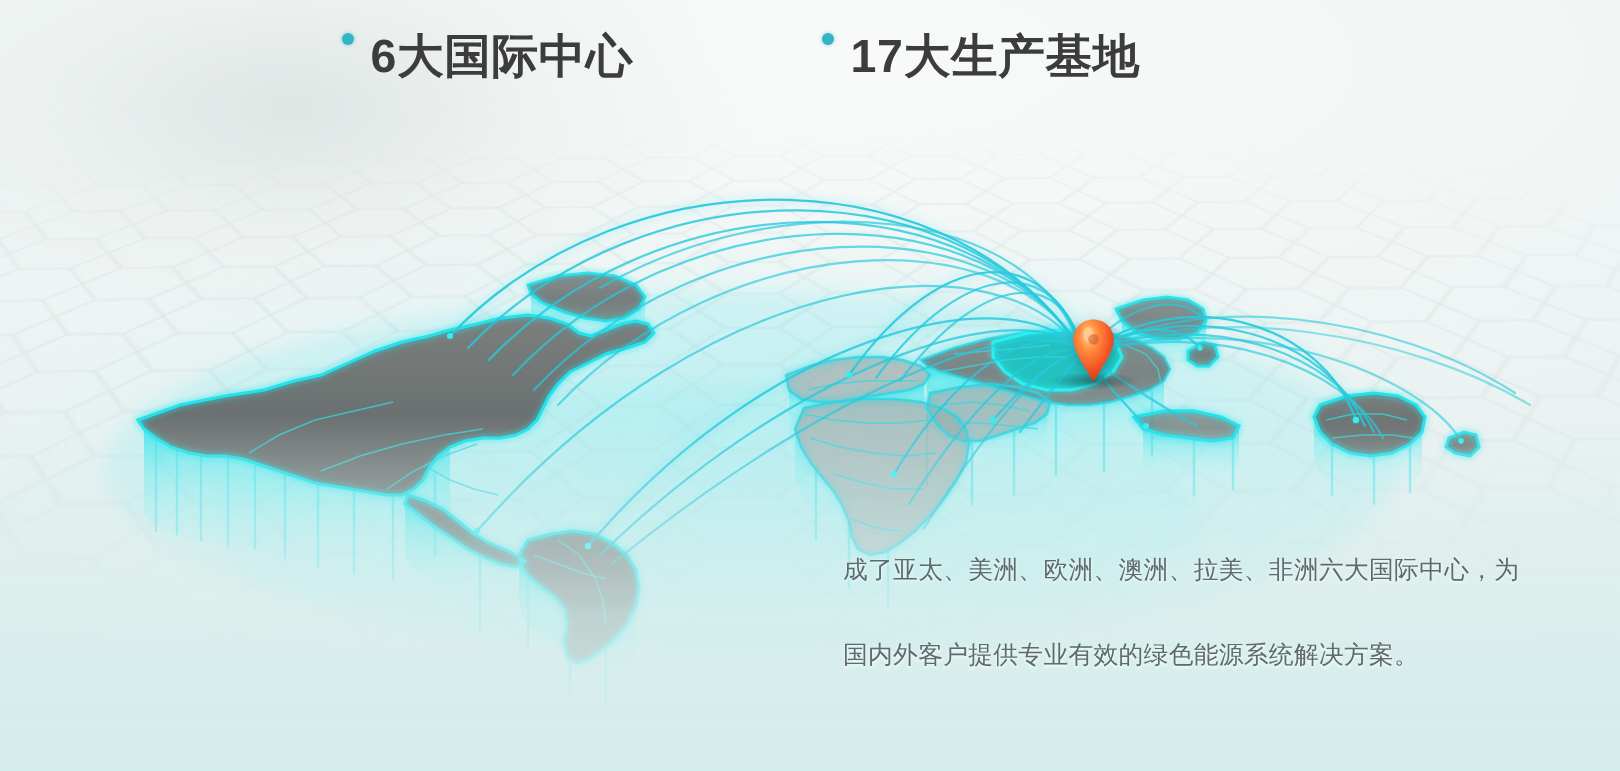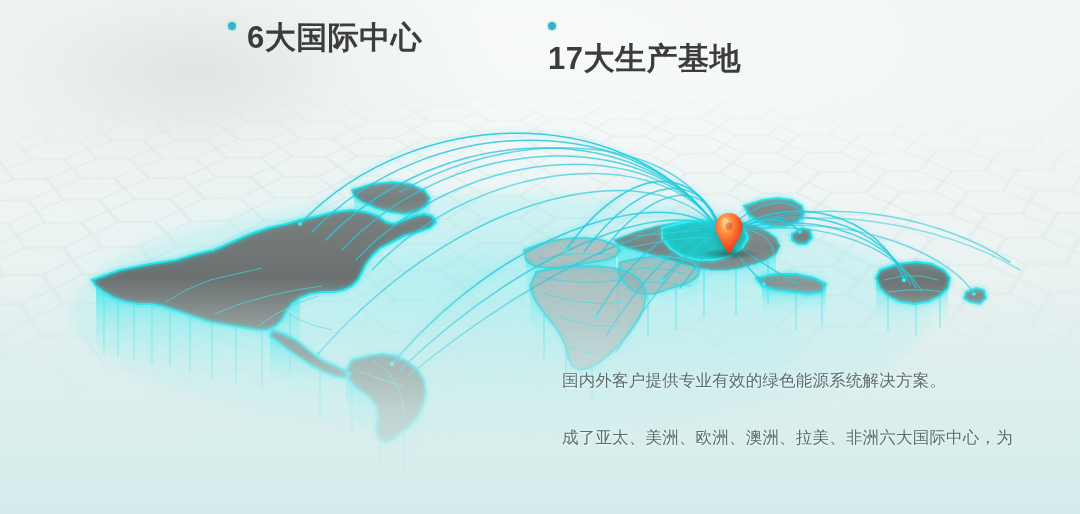--- a/index.html
+++ b/index.html
@@ -39,21 +39,21 @@
     transform-origin:50% 40%;
   }
   
   .headline-row{position:absolute;left:0;top:22px;width:100%;height:48px;}
   .headline{
     position:absolute;display:flex;align-items:flex-start;gap:11px;
     color:#3c3c3c;font-size:31px;font-weight:700;letter-spacing:.5px;
     white-space:nowrap;line-height:1;
   }
   .headline.one{left:228px;top:0;}
-  .headline.two{left:548px;top:0;flex-direction:column;}
+  .headline.two{left:548px;top:0;}
   .dot{
     width:8px;height:8px;border-radius:50%;
     background:#34b4c6;flex:0 0 auto;
     box-shadow:0 0 3px rgba(52,180,198,.55);
     margin-bottom:2px;
   }
   
   .map-wrap{position:absolute;left:0;top:64px;width:1080px;height:380px;}
   .map-svg{position:absolute;left:0;top:0;width:1080px;height:380px;overflow:visible;}
   
@@ -432,17 +432,17 @@
       <span class="dot"></span>
       <span>6大国际中心</span>
     </div>
     <div class="headline two">
       <span class="dot"></span>
       <span>17大生产基地</span>
     </div>
   </div>
 
   <div class="para">
+    <div>成了亚太、美洲、欧洲、澳洲、拉美、非洲六大国际中心，为</div>
     <div>国内外客户提供专业有效的绿色能源系统解决方案。</div>
-    <div>成了亚太、美洲、欧洲、澳洲、拉美、非洲六大国际中心，为</div>
   </div>
 
 </div>
 
 </body></html>

